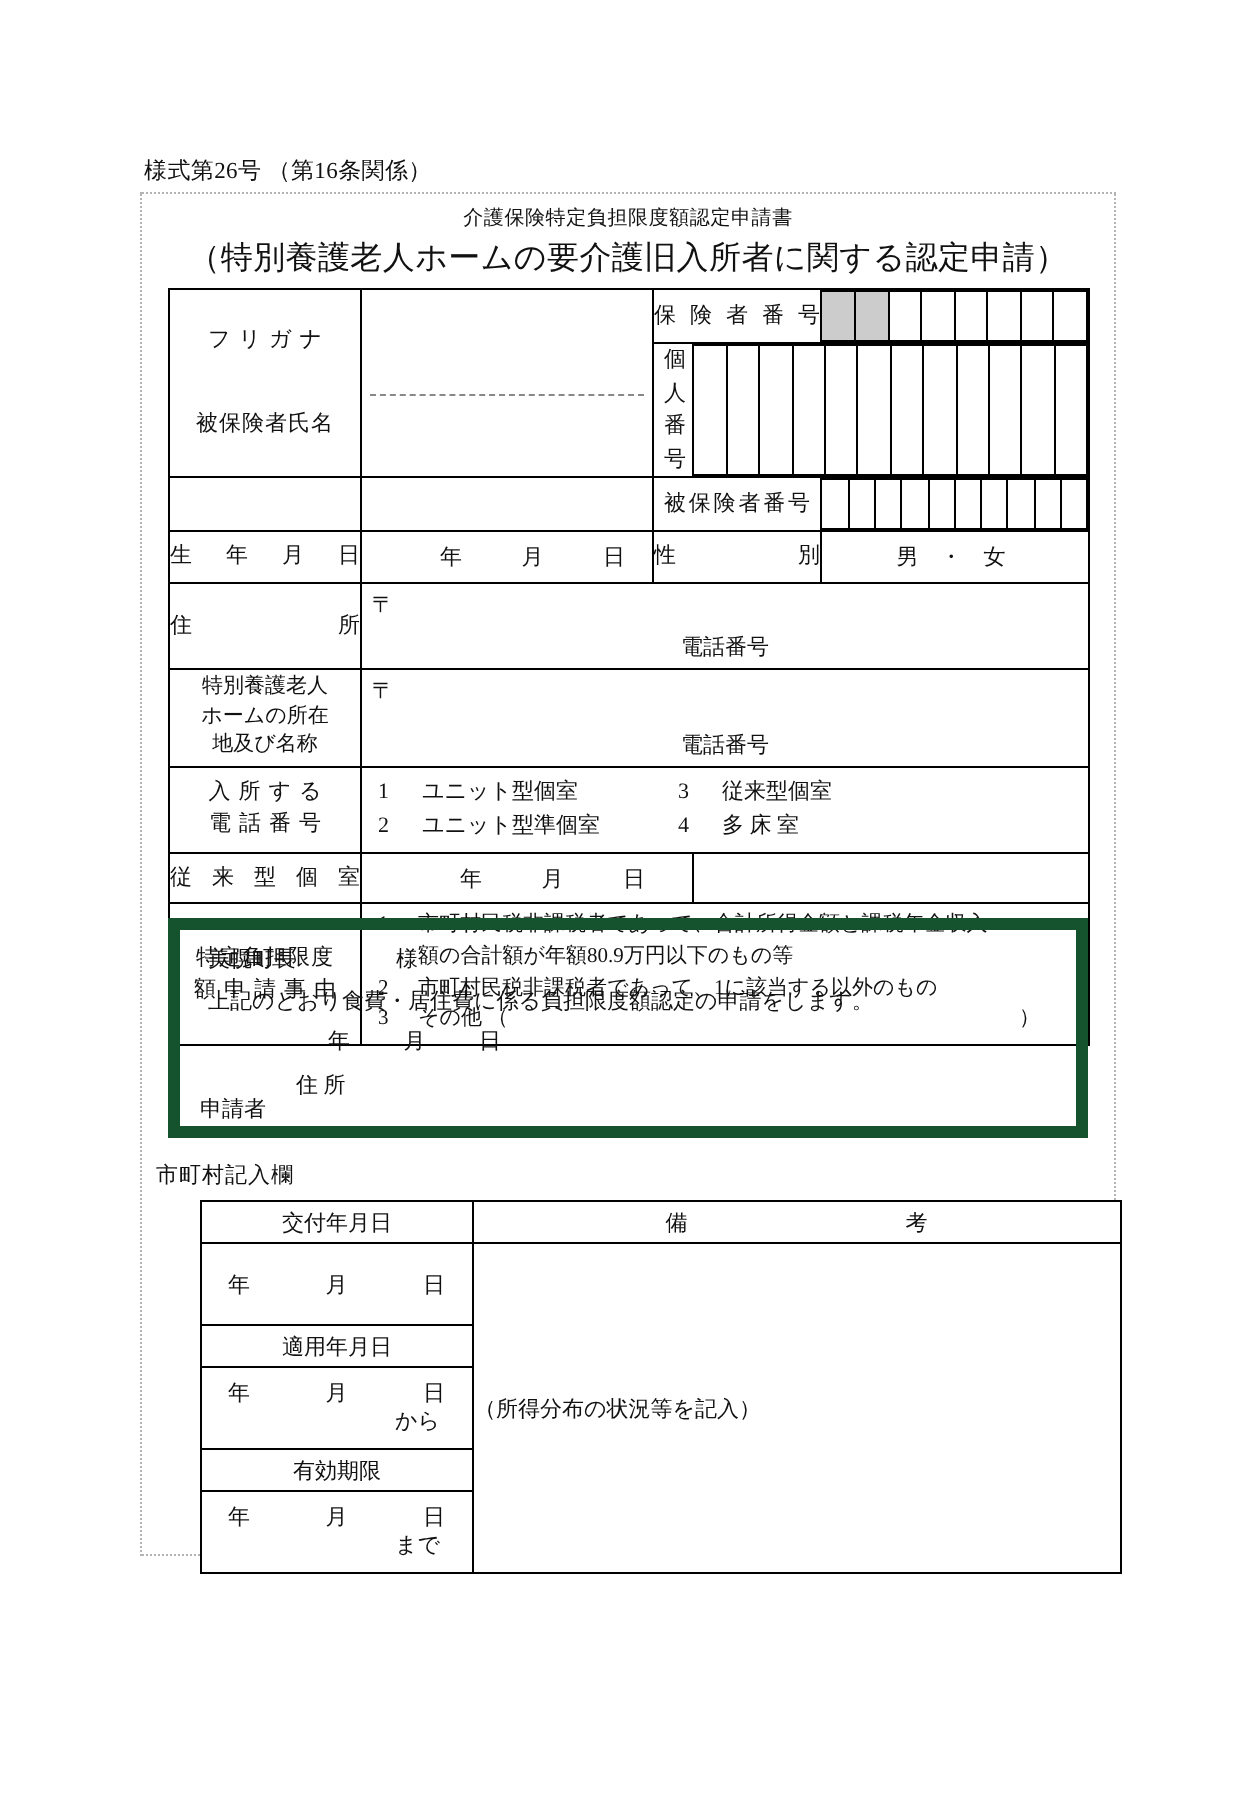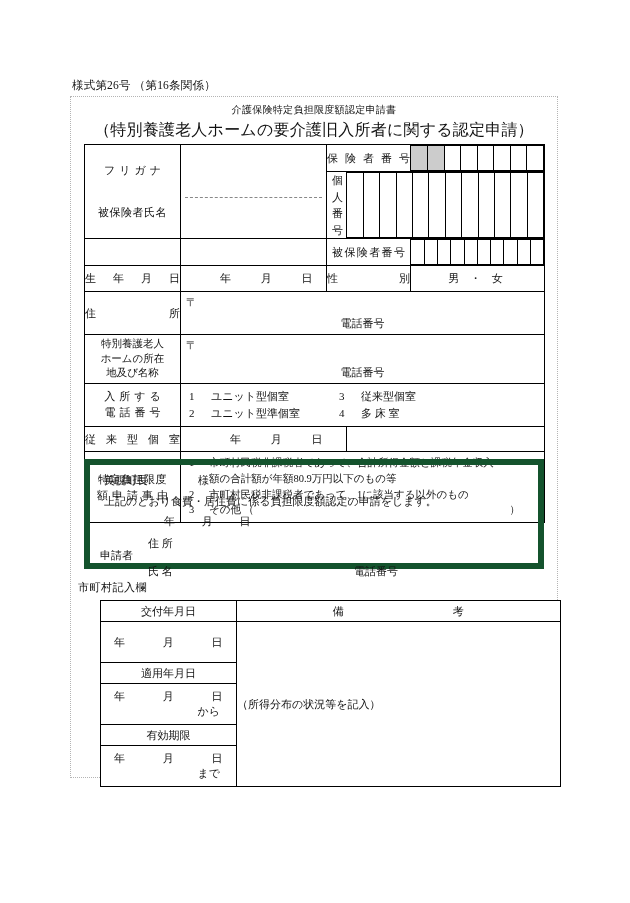--- a/index.html
+++ b/index.html
@@ -396,24 +396,20 @@
     <div class="decl-indent2" style="margin-top:3px">
       <span>年</span>
       <span style="display:inline-block;width:24px"></span><span>月</span>
       <span style="display:inline-block;width:24px"></span><span>日</span>
     </div>
     <div class="decl-applicant">
       <span class="who">申請者</span>
       <div class="decl-indent1" style="margin-top:5px">
         <span>住 所</span>
       </div>
-      <div class="decl-indent1" style="margin-top:11px;position:relative">
-        <span>氏 名</span>
-        <span class="decl-tel">電話番号</span>
-      </div>
     </div>
   </div>
 </div>
 
 <div class="muni-title">市町村記入欄</div>
 
 <table class="form muni-table">
   <colgroup>
     <col style="width:136px">
     <col style="width:324px">

